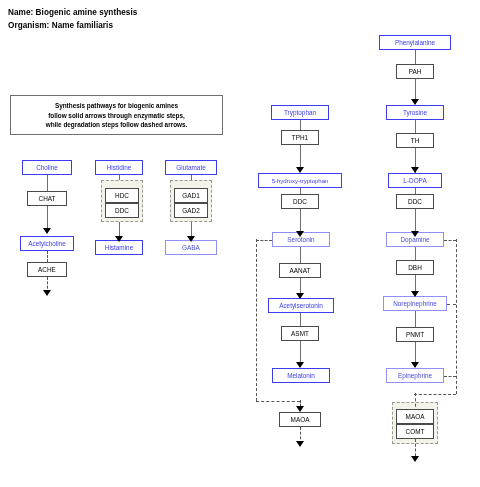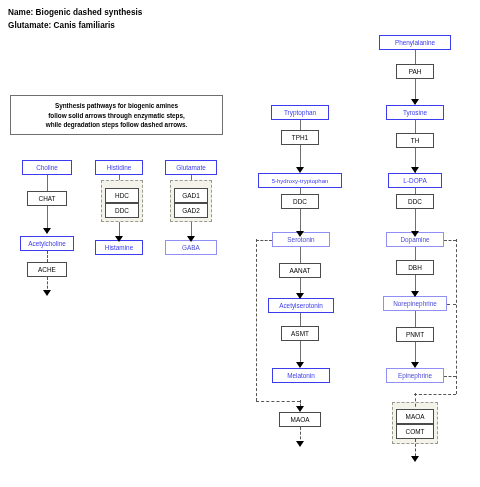--- a/index.html
+++ b/index.html
@@ -133,22 +133,22 @@
     border-right: 4px solid transparent;
     border-top: 6px solid #000000;
     z-index: 5;
   }
 </style>
 </head>
 <body>
 
 <div id="canvas">
 
-  <div class="header" id="hdr-name">Name: Biogenic dashed synthesis</div>
-  <div class="header" id="hdr-organism">Glutamate: Canis familiaris</div>
+  <div class="header" id="hdr-name">Name: Biogenic amine synthesis</div>
+  <div class="header" id="hdr-organism">Organism: Name familiaris</div>
 
   <div class="legend-box">
     <div class="legend-text">
       <span>Synthesis pathways for biogenic amines</span>
       <span>follow solid arrows through enzymatic steps,</span>
       <span>while degradation steps follow dashed arrows.</span>
     </div>
   </div>
 
   <div class="node metabolite" style="left:22px; top:160px; width:50px;">Choline</div>

